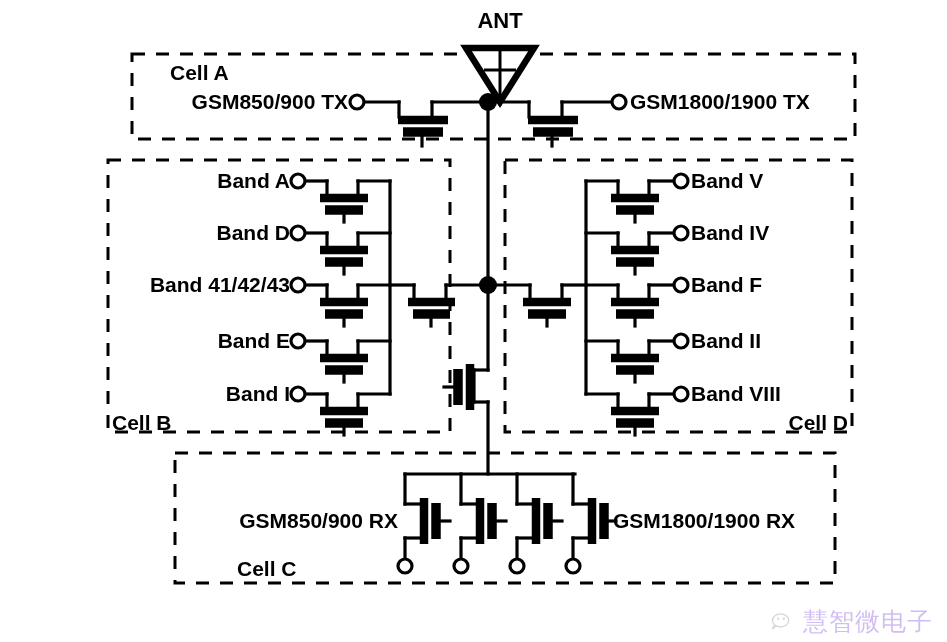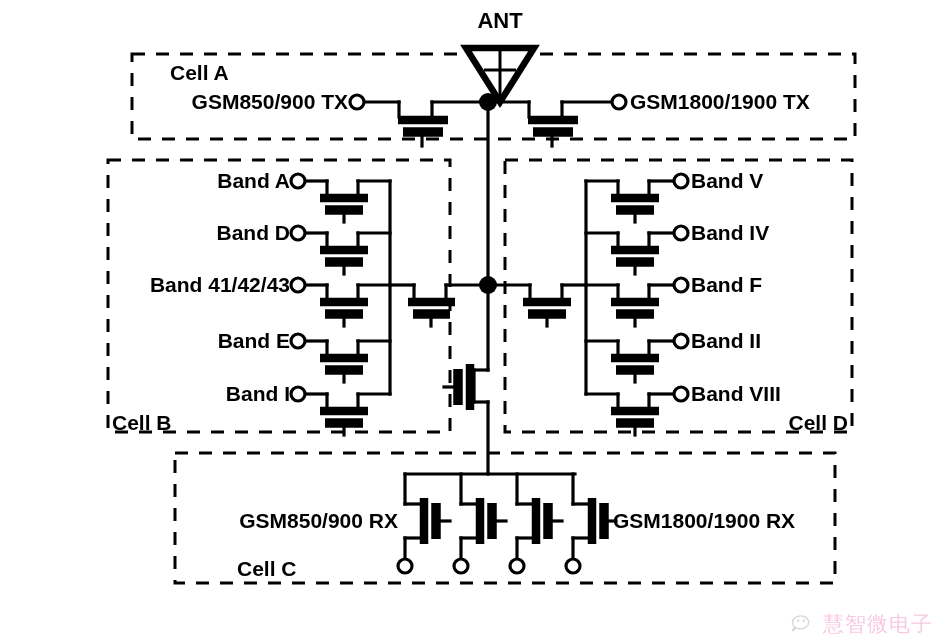--- a/index.html
+++ b/index.html
@@ -90,22 +90,22 @@
     right: 14px;
     bottom: 8px;
     display: flex;
     align-items: center;
     gap: 7px;
     opacity: 0.30;
     pointer-events: none;
   }
   .watermark .wm-text {
     font-family: "DejaVu Sans", sans-serif;
-    font-size: 21px;
-    color: #ec4899;
+    font-size: 25px;
+    color: #6d28d9;
     letter-spacing: 1px;
     white-space: nowrap;
     text-align: right;
   }
   .wm-icon {
     width: 26px;
     height: 20px;
   }
 </style>
 </head>

